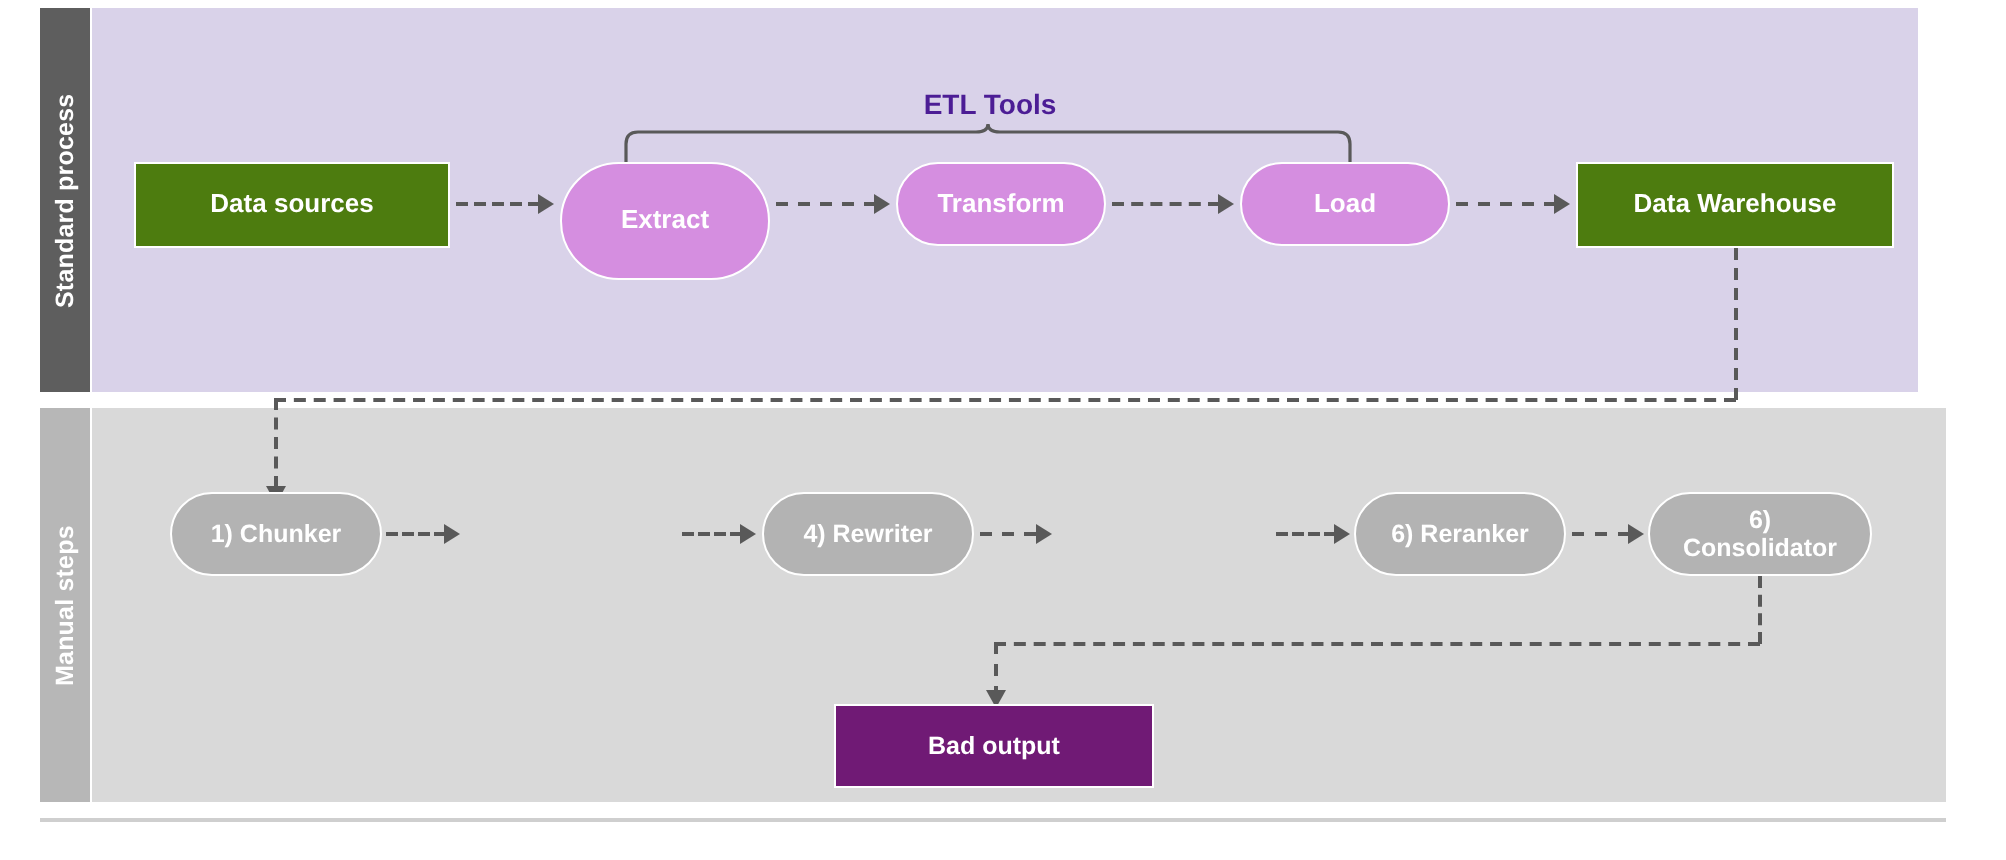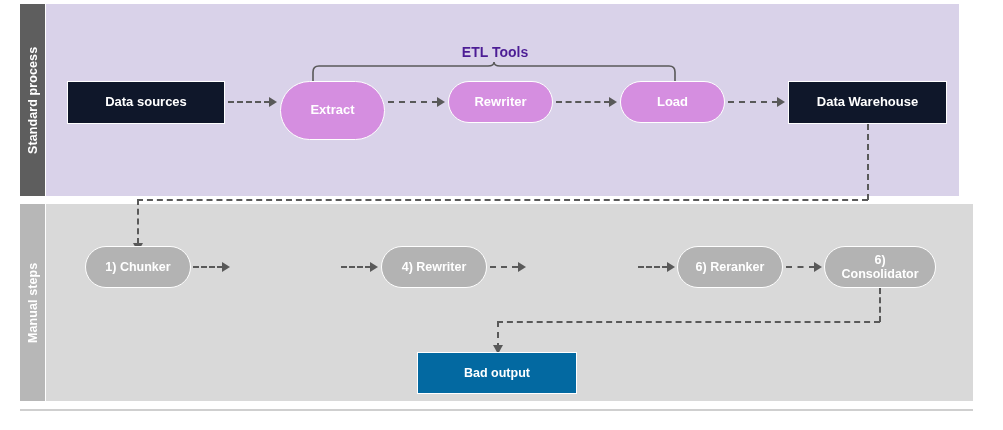--- a/index.html
+++ b/index.html
@@ -62,24 +62,24 @@
     justify-content: center;
     text-align: center;
     color: #ffffff;
     font-weight: bold;
     line-height: 1.15;
     border: 1.5px solid #ffffff;
   }
   .node.rect   { border-radius: 0; }
   .node.pill   { border-radius: 999px; }
 
-  .node.grey   { background: #0f172a; }
+  .node.grey   { background: #4d7c0f; }
   .node.purple { background: #d58ee0; }
   .node.grey2  { background: #b3b3b3; }
-  .node.amber  { background: #0369a1; }
+  .node.amber  { background: #701a75; }
 
   .node-top    { font-size: 13px; }
   .node-bottom { font-size: 12.5px; }
 
   
   #etl-caption {
     position: absolute;
     left: 380px;
     top: 44px;
     width: 230px;
@@ -148,21 +148,21 @@
 
   <div class="node rect grey node-top" style="left:67px; top:81px; width:158px; height:43px;">
     <span>Data sources</span>
   </div>
 
   <div class="node pill purple node-top" style="left:280px; top:81px; width:105px; height:59px;">
     <span>Extract</span>
   </div>
 
   <div class="node pill purple node-top" style="left:448px; top:81px; width:105px; height:42px;">
-    <span>Rewriter</span>
+    <span>Transform</span>
   </div>
 
   <div class="node pill purple node-top" style="left:620px; top:81px; width:105px; height:42px;">
     <span>Load</span>
   </div>
 
   <div class="node rect grey node-top" style="left:788px; top:81px; width:159px; height:43px;">
     <span>Data Warehouse</span>
   </div>
 

